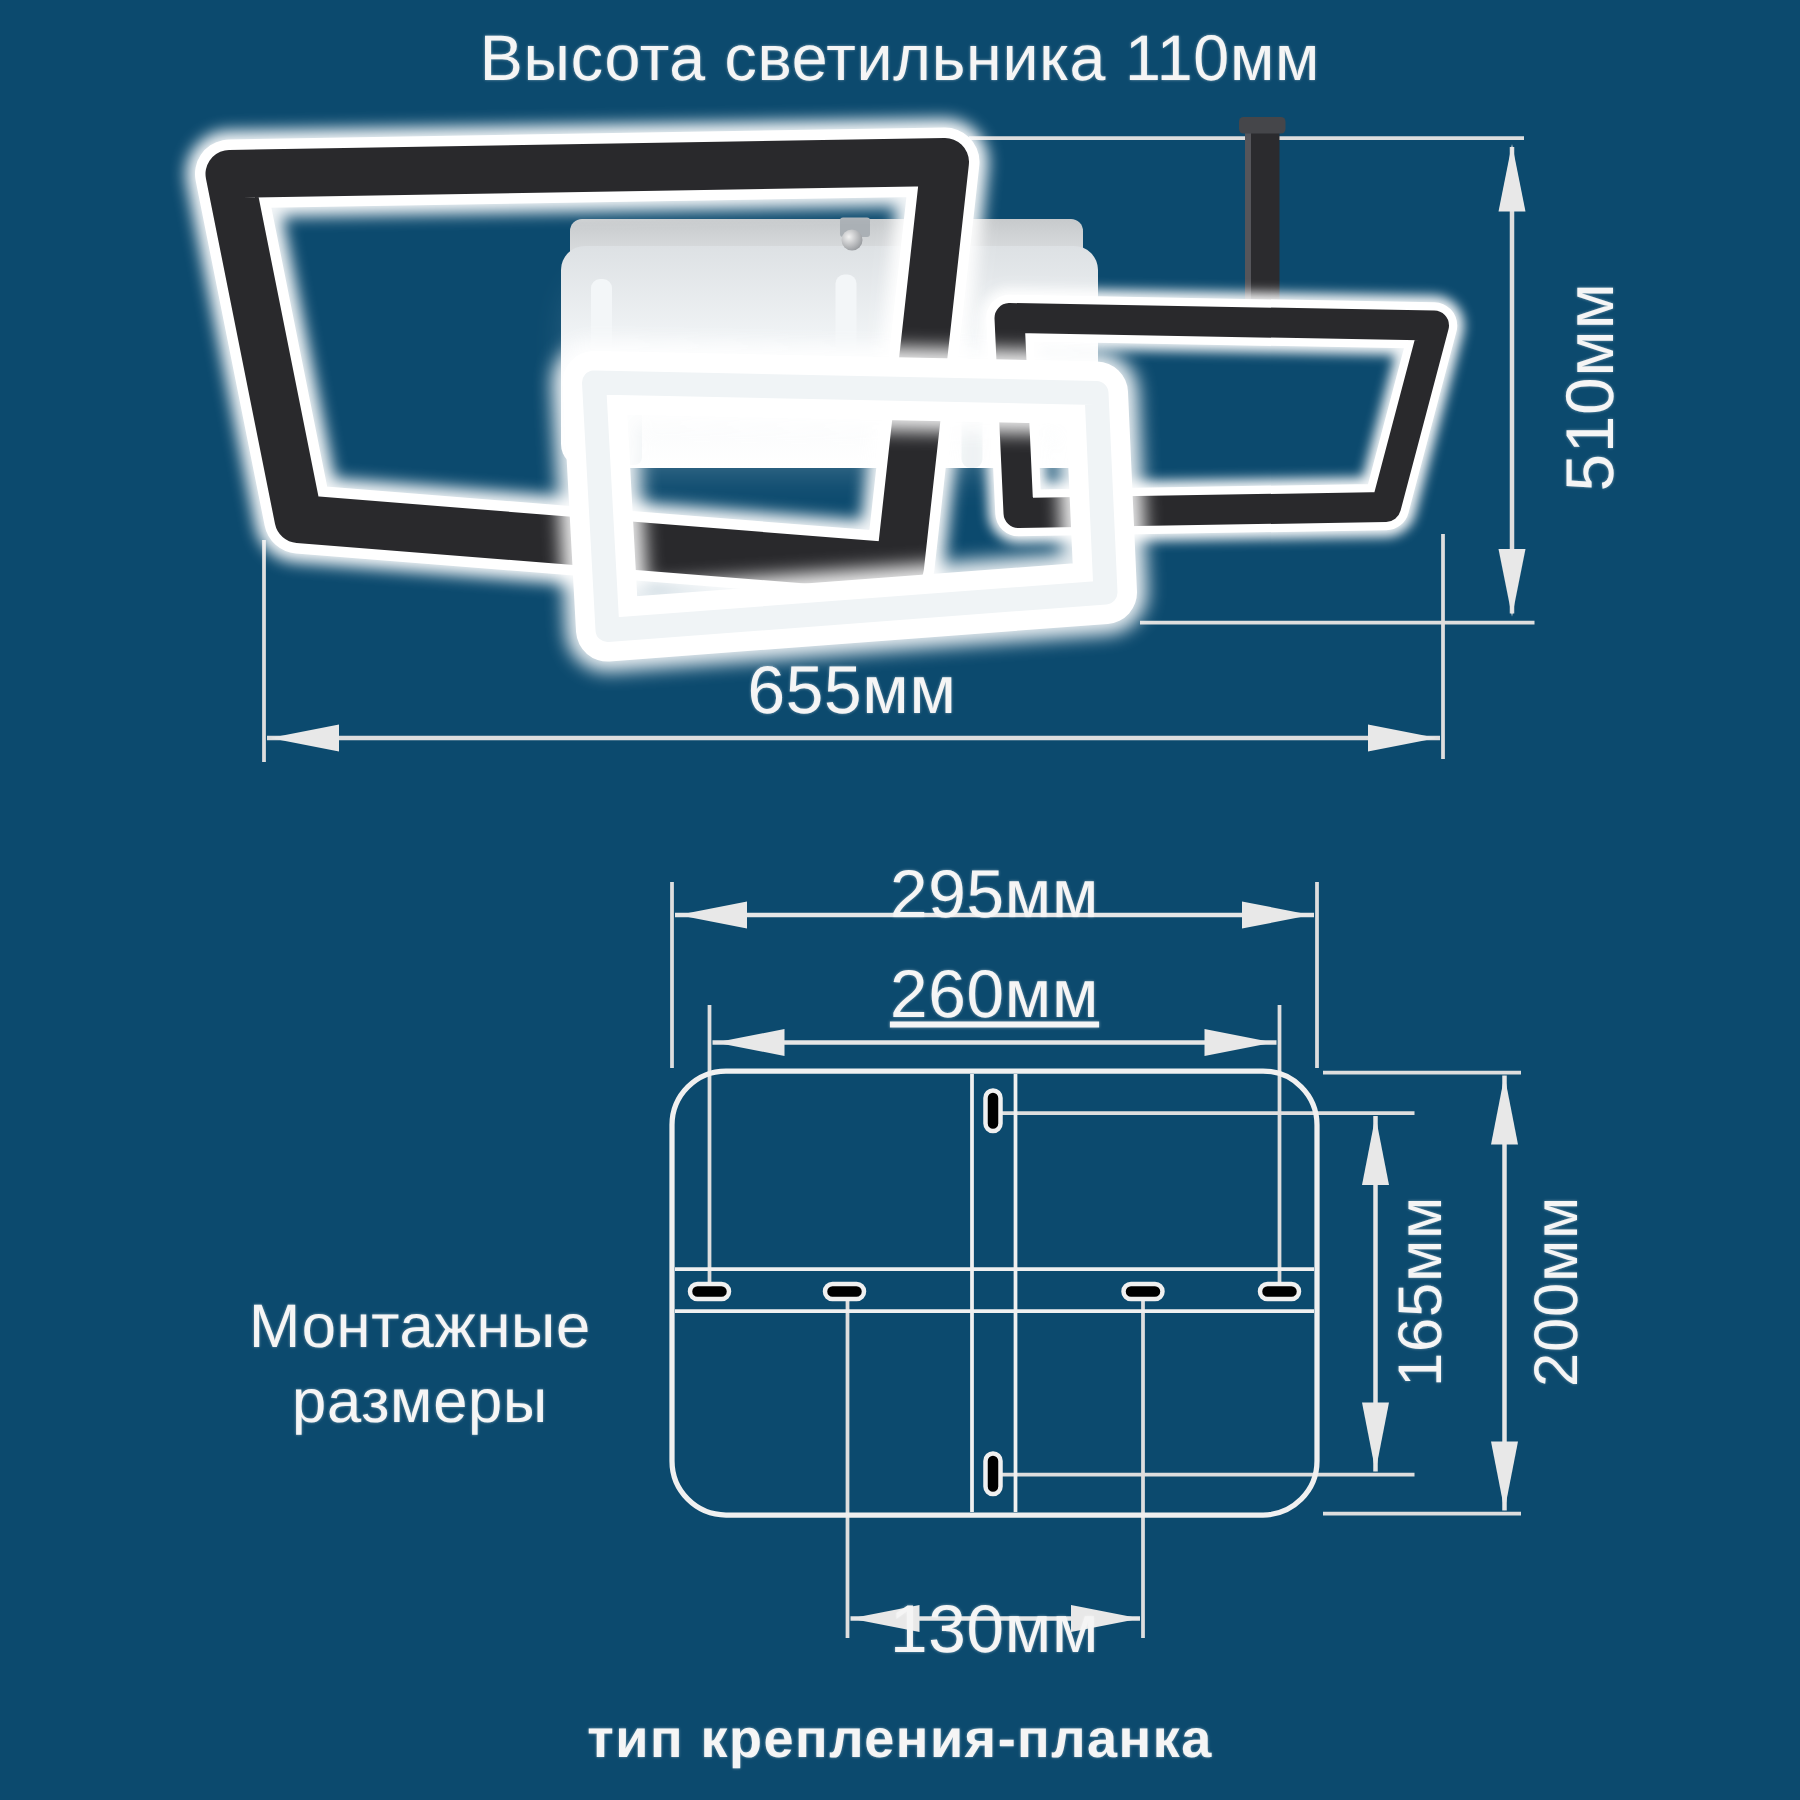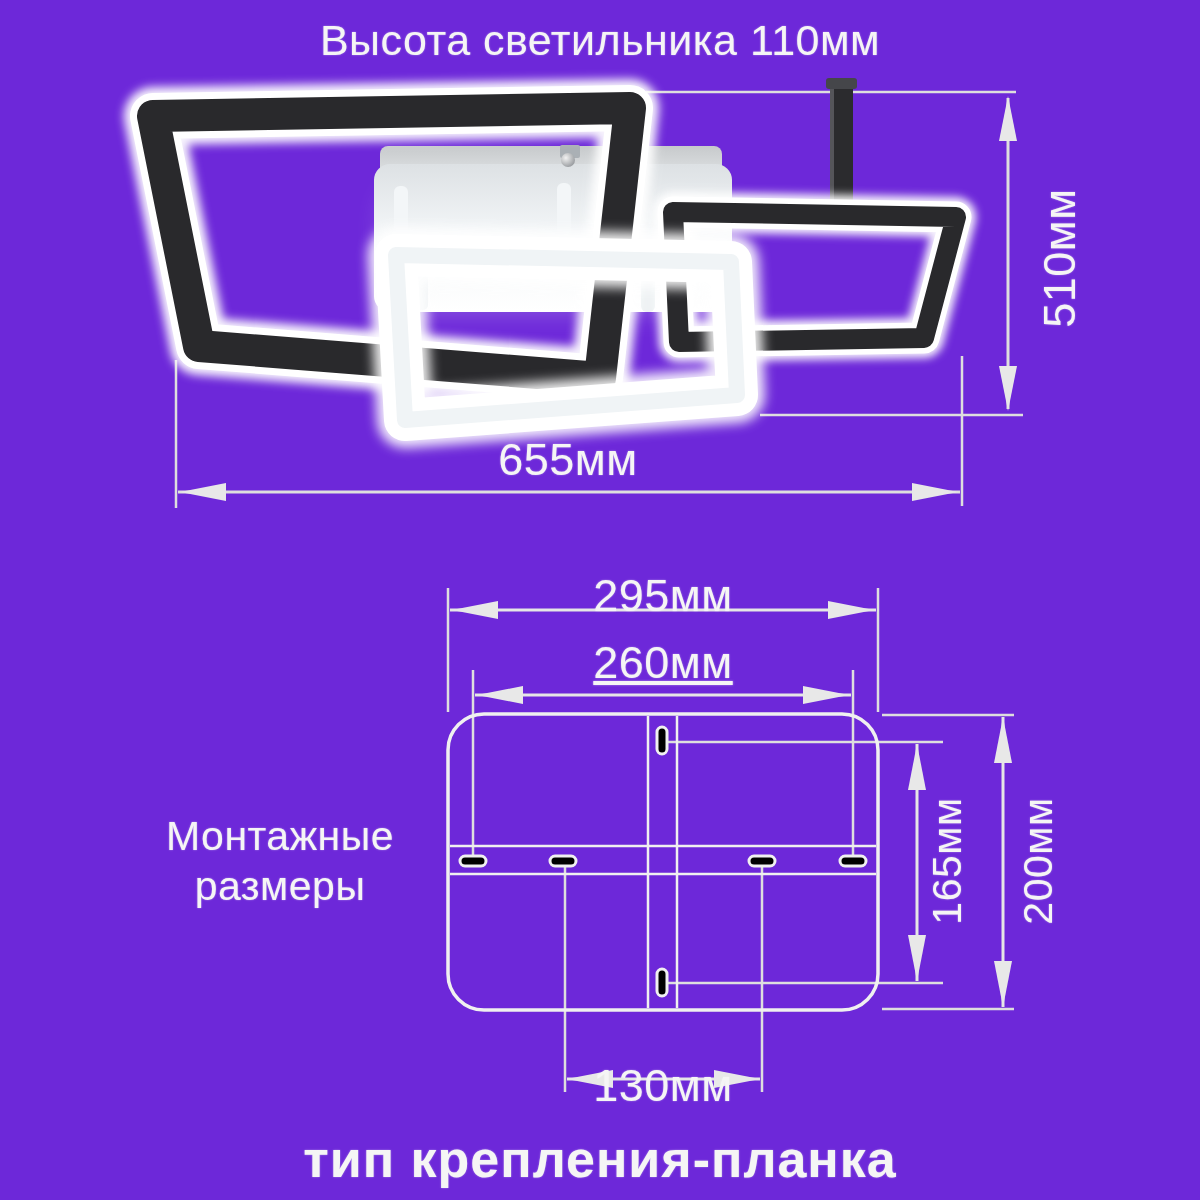--- a/index.html
+++ b/index.html
@@ -1,27 +1,27 @@
 <!DOCTYPE html>
 <html><head>
 <meta charset="utf-8">
 <style>
   html,body{margin:0;padding:0;background:#000;}
-  .stage{position:relative;width:1200px;height:1200px;background:#6d28d9;overflow:hidden;
+  .stage{position:relative;width:1200px;height:1200px;background:#0c4a6e;overflow:hidden;
          font-family:"Liberation Sans","DejaVu Sans",sans-serif;}
   .stage svg{position:absolute;left:0;top:0;}
   .lbl{position:absolute;color:#f5f5f5;white-space:nowrap;
        transform:translate(-50%,-50%);text-shadow:0 0 2px rgba(255,255,255,.45);
        letter-spacing:.5px;}
   .lbl.vert{transform:translate(-50%,-50%) rotate(-90deg);}
   .t-title{font-size:43px;}
   .t-dim{font-size:45px;}
   .t-dim-s{font-size:41px;}
-  .t-caption{font-size:41px;text-align:center;line-height:50px;}
-  .t-footer{font-size:52px;font-weight:bold;letter-spacing:1px;}
+  .t-caption{font-size:41px;text-align:center;line-height:50px;margin-top:48px;}
+  .t-footer{font-size:36px;font-weight:bold;letter-spacing:1px;}
 </style>
 </head>
 <body>
 
 <div class="stage">
 
 <svg width="1200" height="1200" viewBox="0 0 1200 1200">
   <defs>
     <filter id="b4" x="-40%" y="-40%" width="180%" height="180%">
           <feGaussianBlur stdDeviation="4"></feGaussianBlur>

